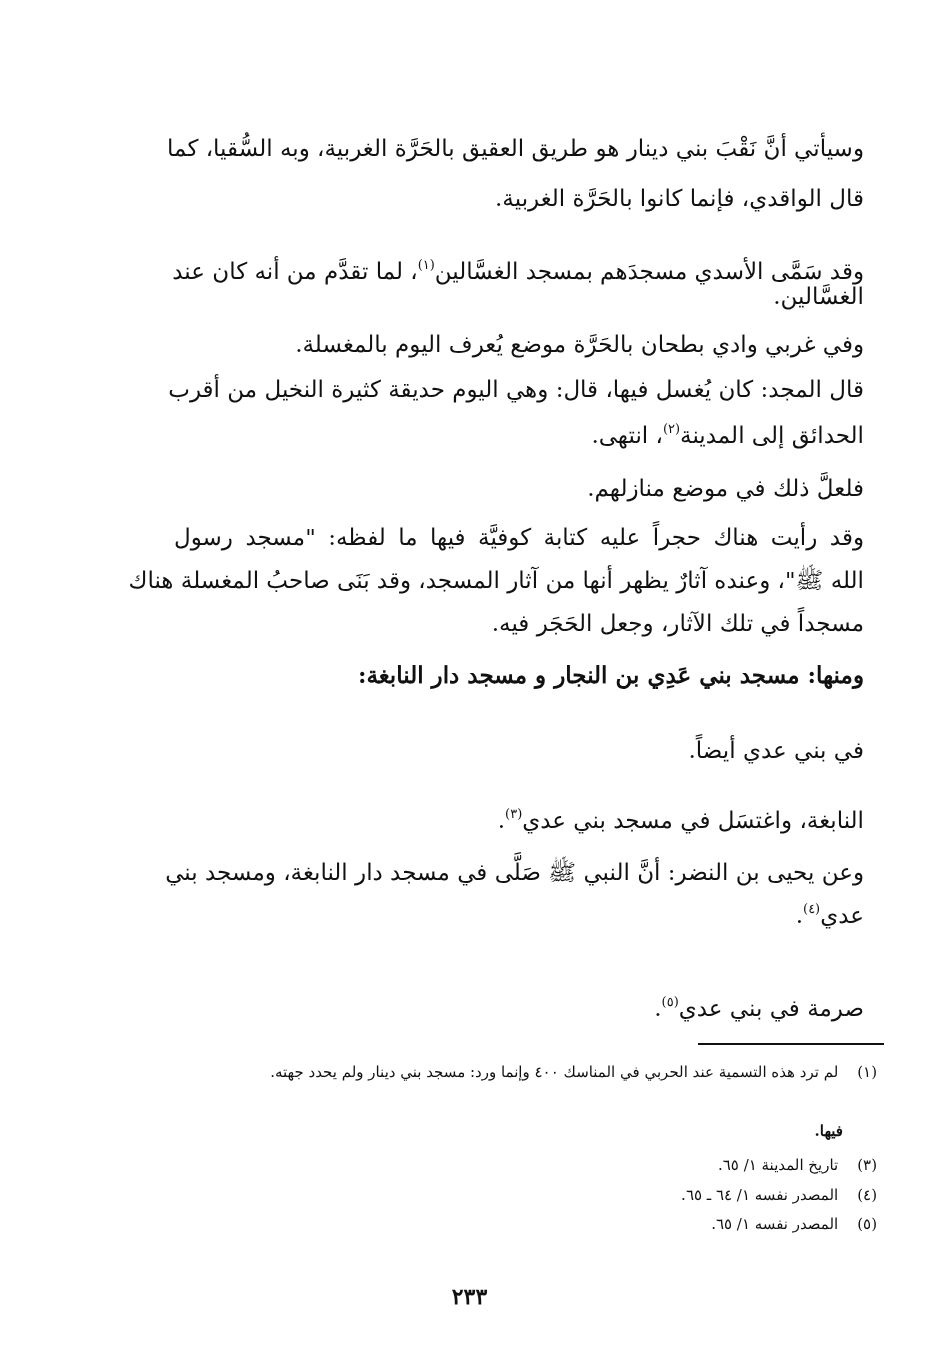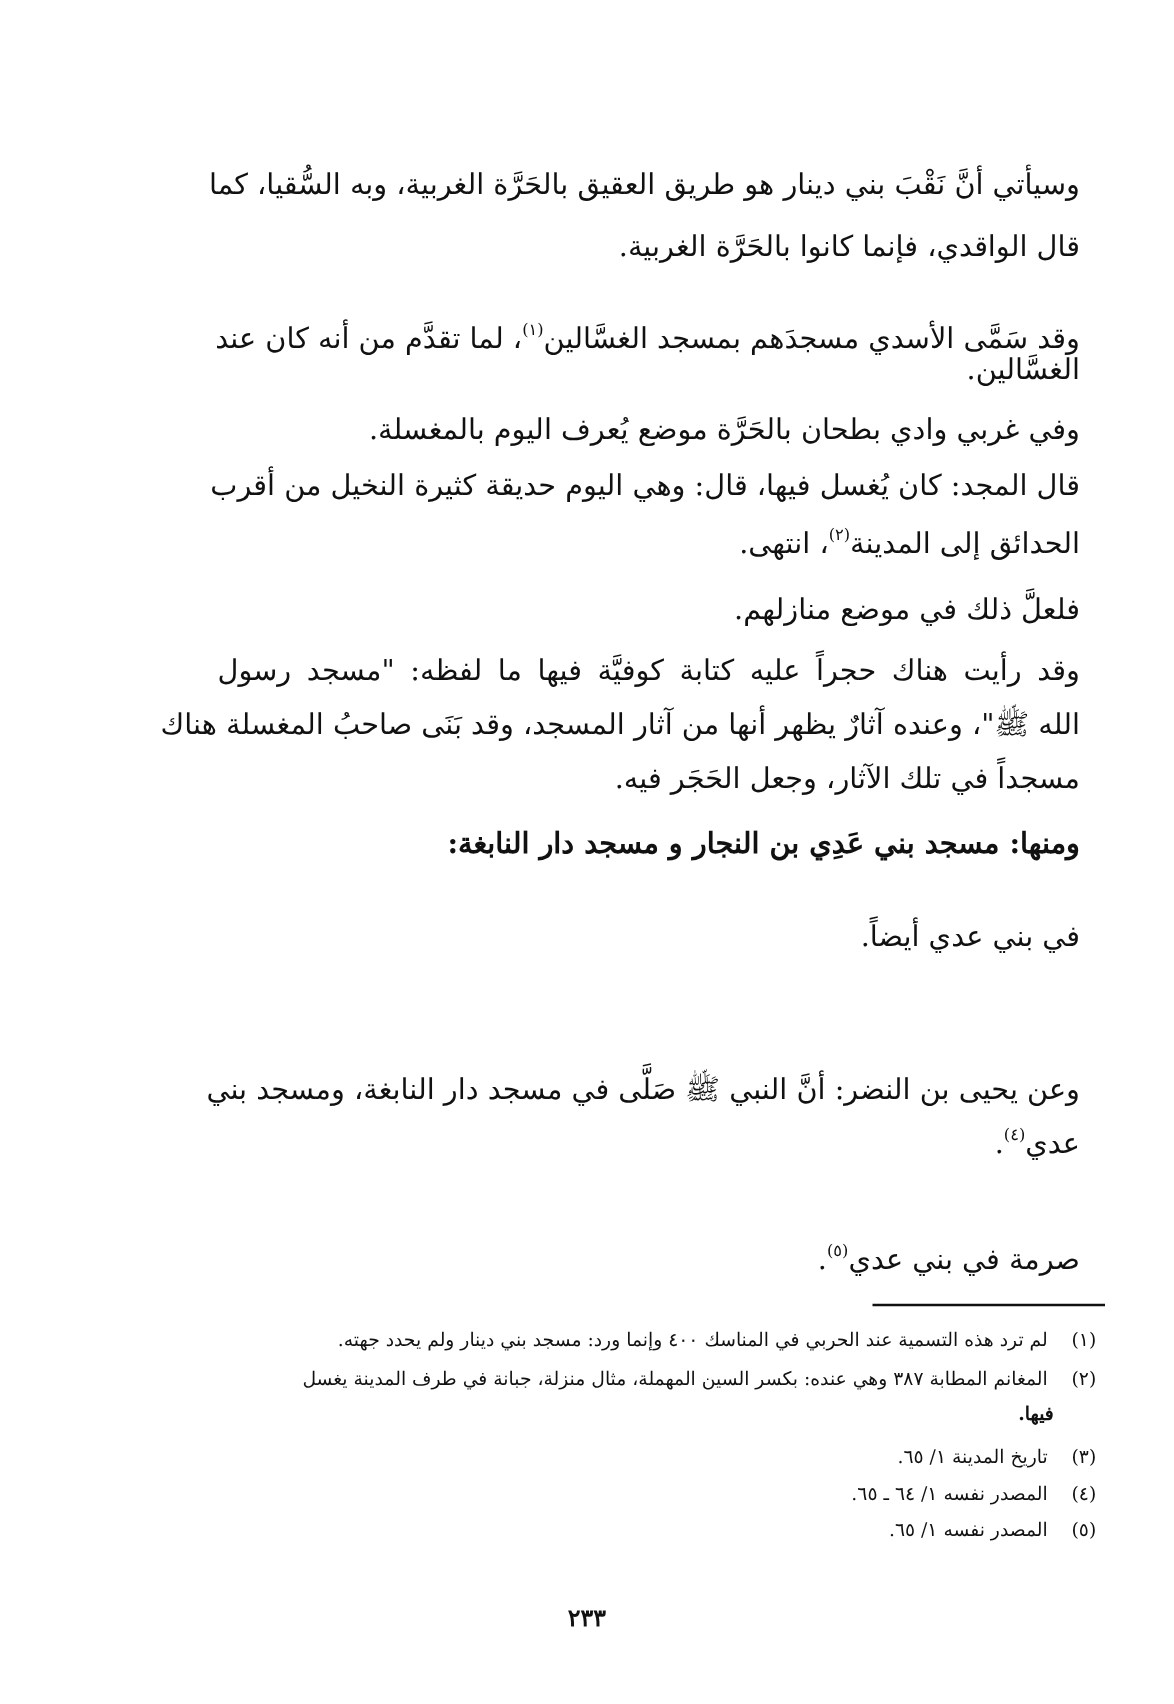--- a/index.html
+++ b/index.html
@@ -68,21 +68,21 @@
       text-align: right;
     }
     .foot .bold { font-weight: normal; }
     .foot.cont { right: 96px; }
     .page-number {
       position: absolute;
       left: 0;
       width: 939px;
       top: 1283px;
       text-align: center;
-      font-size: 19px;
+      font-size: 22px;
       font-weight: bold;
       direction: rtl;
     }
   </style>
 </head>
 <body>
 
 <div class="page">
 
   <div class="line indent" style="top:133px;"><span>وسيأتي أنَّ نَقْبَ بني دينار هو طريق العقيق بالحَرَّة الغربية، وبه السُّقيا، كما</span></div>
@@ -99,35 +99,32 @@
   <div class="line indent last" style="top:473px;"><span>فلعلَّ ذلك في موضع منازلهم.</span></div>
 
   <div class="line indent" style="top:522px;"><span>وقد رأيت هناك حجراً عليه كتابة كوفيَّة فيها ما لفظه: "مسجد رسول</span></div>
   <div class="line" style="top:565px;"><span>الله ﷺ"، وعنده آثارٌ يظهر أنها من آثار المسجد، وقد بَنَى صاحبُ المغسلة هناك</span></div>
   <div class="line last" style="top:608px;"><span>مسجداً في تلك الآثار، وجعل الحَجَر فيه.</span></div>
 
   <div class="line indent last heading" style="top:660px;"><span>ومنها: مسجد بني عَدِي بن النجار و مسجد دار النابغة:</span></div>
 
   <div class="line indent last" style="top:735px;"><span>في بني عدي أيضاً.</span></div>
 
+  <div class="line last" style="top:805px;"><span>النابغة، واغتسَل في مسجد بني عدي</span><sup class="fn">(٣)</sup><span>.</span></div>
 
   <div class="line indent" style="top:857px;"><span>وعن يحيى بن النضر: أنَّ النبي ﷺ صَلَّى في مسجد دار النابغة، ومسجد بني</span></div>
   <div class="line last" style="top:900px;"><span>عدي</span><sup class="fn">(٤)</sup><span>.</span></div>
 
   <div class="line last" style="top:993px;"><span>صرمة في بني عدي</span><sup class="fn">(٥)</sup><span>.</span></div>
 
   <div class="rule"></div>
 
   <div class="foot" style="top:1062px;">
     <span class="num">(١)</span>
     <span>لم ترد هذه التسمية عند الحربي في </span><span class="bold">المناسك</span><span> ٤٠٠ وإنما ورد: مسجد بني دينار ولم يحدد جهته.</span>
-  </div>
-  <div class="foot" style="top:1093px;">
-    <span class="num">(٢)</span>
-    <span class="bold">المغانم المطابة</span><span> ٣٨٧ وهي عنده: بكسر السين المهملة، مثال منزلة، جبانة في طرف المدينة يغسل</span>
   </div>
   <div class="foot cont" style="top:1121px;font-weight:bold;">
     <span>فيها.</span>
   </div>
   <div class="foot" style="top:1155px;">
     <span class="num">(٣)</span>
     <span class="bold">تاريخ المدينة</span><span> ١/ ٦٥.</span>
   </div>
   <div class="foot" style="top:1185px;">
     <span class="num">(٤)</span>

